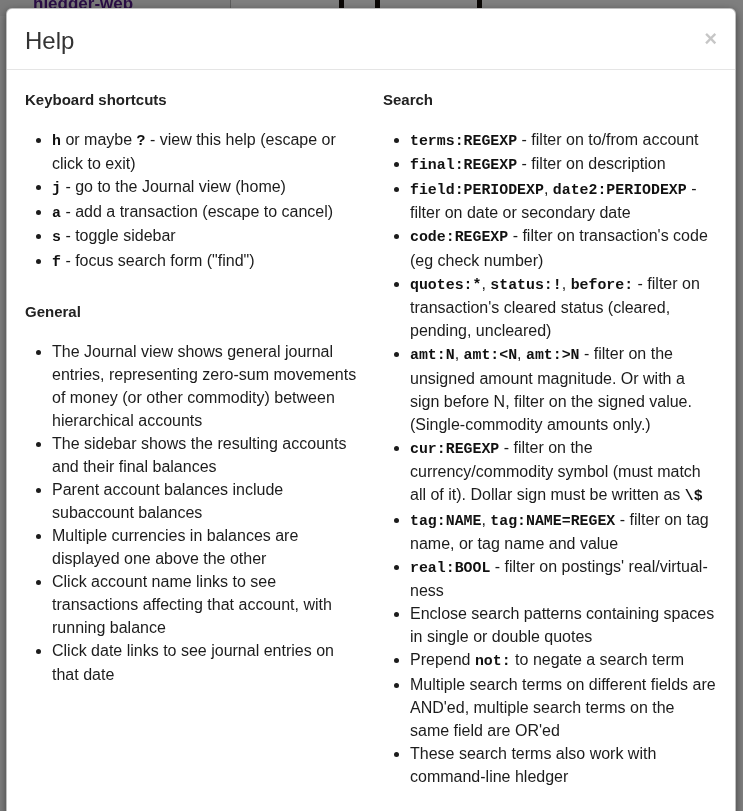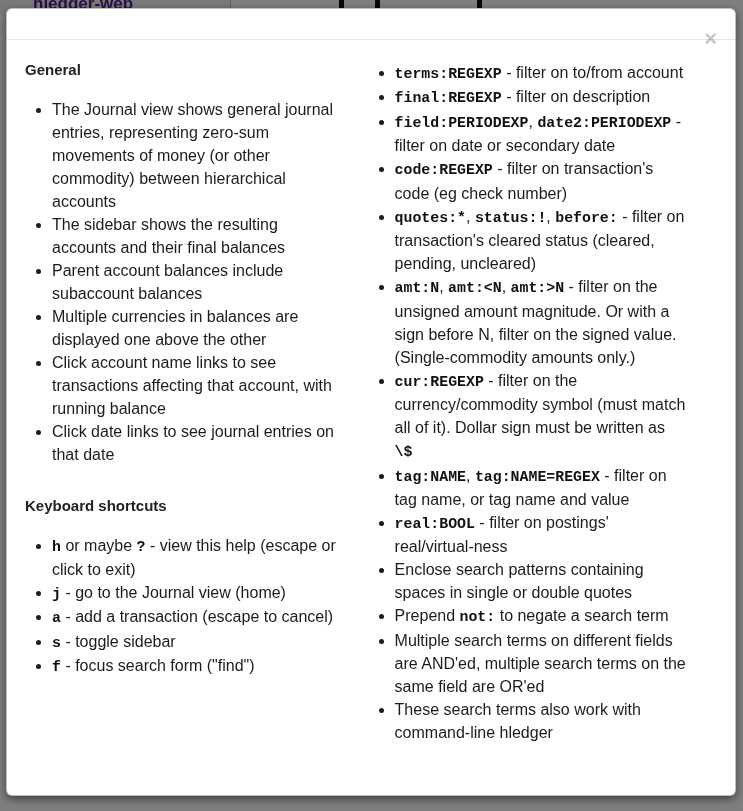--- a/index.html
+++ b/index.html
@@ -61,47 +61,49 @@
   <div class="frag f1"></div>
   <div class="frag f2"></div>
   <div class="frag f3"></div>
 </div>
 
 <div class="backdrop"></div>
 
 <div class="modal">
   <div class="modal-header">
     <button class="close">×</button>
+    <h1 class="modal-title">Help</h1>
   </div>
   <div class="modal-body">
     <div class="col">
+      <div class="help-section">
+        <h3 class="help-heading">Keyboard shortcuts</h3>
+        <ul class="help-list">
+            <li><code>h</code> or maybe <code>?</code> - view this help (escape or click to exit)</li>
+            <li><code>j</code> - go to the Journal view (home)</li>
+            <li><code>a</code> - add a transaction (escape to cancel)</li>
+            <li><code>s</code> - toggle sidebar</li>
+            <li><code>f</code> - focus search form ("find")</li>
+          </ul>
+      </div>
       <div class="help-section">
         <h3 class="help-heading">General</h3>
         <ul class="help-list">
             <li>The Journal view shows general journal entries, representing zero-sum movements of money (or other commodity) between hierarchical accounts</li>
             <li>The sidebar shows the resulting accounts and their final balances</li>
             <li>Parent account balances include subaccount balances</li>
             <li>Multiple currencies in balances are displayed one above the other</li>
             <li>Click account name links to see transactions affecting that account, with running balance</li>
             <li>Click date links to see journal entries on that date</li>
           </ul>
       </div>
-      <div class="help-section">
-        <h3 class="help-heading">Keyboard shortcuts</h3>
-        <ul class="help-list">
-            <li><code>h</code> or maybe <code>?</code> - view this help (escape or click to exit)</li>
-            <li><code>j</code> - go to the Journal view (home)</li>
-            <li><code>a</code> - add a transaction (escape to cancel)</li>
-            <li><code>s</code> - toggle sidebar</li>
-            <li><code>f</code> - focus search form ("find")</li>
-          </ul>
-      </div>
     </div>
     <div class="col">
       <div class="help-section">
+        <h3 class="help-heading">Search</h3>
         <ul class="help-list">
             <li><code>terms:REGEXP</code> - filter on to/from account</li>
             <li><code>final:REGEXP</code> - filter on description</li>
             <li><code>field:PERIODEXP</code>, <code>date2:PERIODEXP</code> - filter on date or secondary date</li>
             <li><code>code:REGEXP</code> - filter on transaction's code (eg check number)</li>
             <li><code>quotes:*</code>, <code>status:!</code>, <code>before:</code> - filter on transaction's cleared status (cleared, pending, uncleared)</li>
             <li><code>amt:N</code>, <code>amt:&lt;N</code>, <code>amt:&gt;N</code> - filter on the unsigned amount magnitude. Or with a sign before N, filter on the signed value. (Single-commodity amounts only.)</li>
             <li><code>cur:REGEXP</code> - filter on the currency/commodity symbol (must match all of it). Dollar sign must be written as <code>\$</code></li>
             <li><code>tag:NAME</code>, <code>tag:NAME=REGEX</code> - filter on tag name, or tag name and value</li>
             <li><code>real:BOOL</code> - filter on postings' real/virtual-ness</li>

